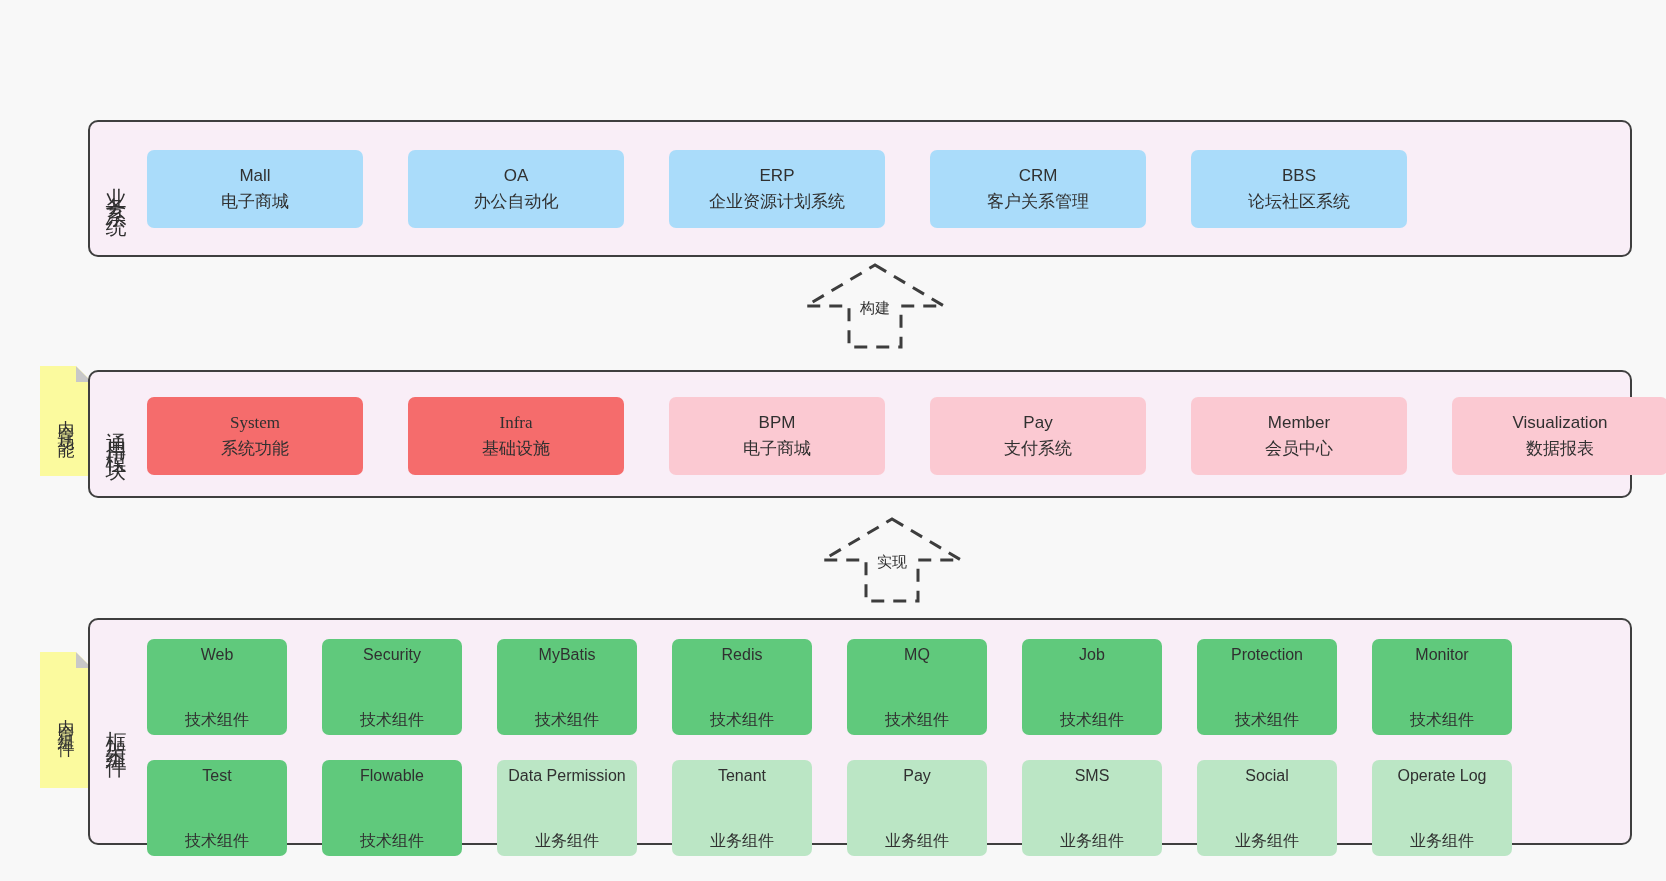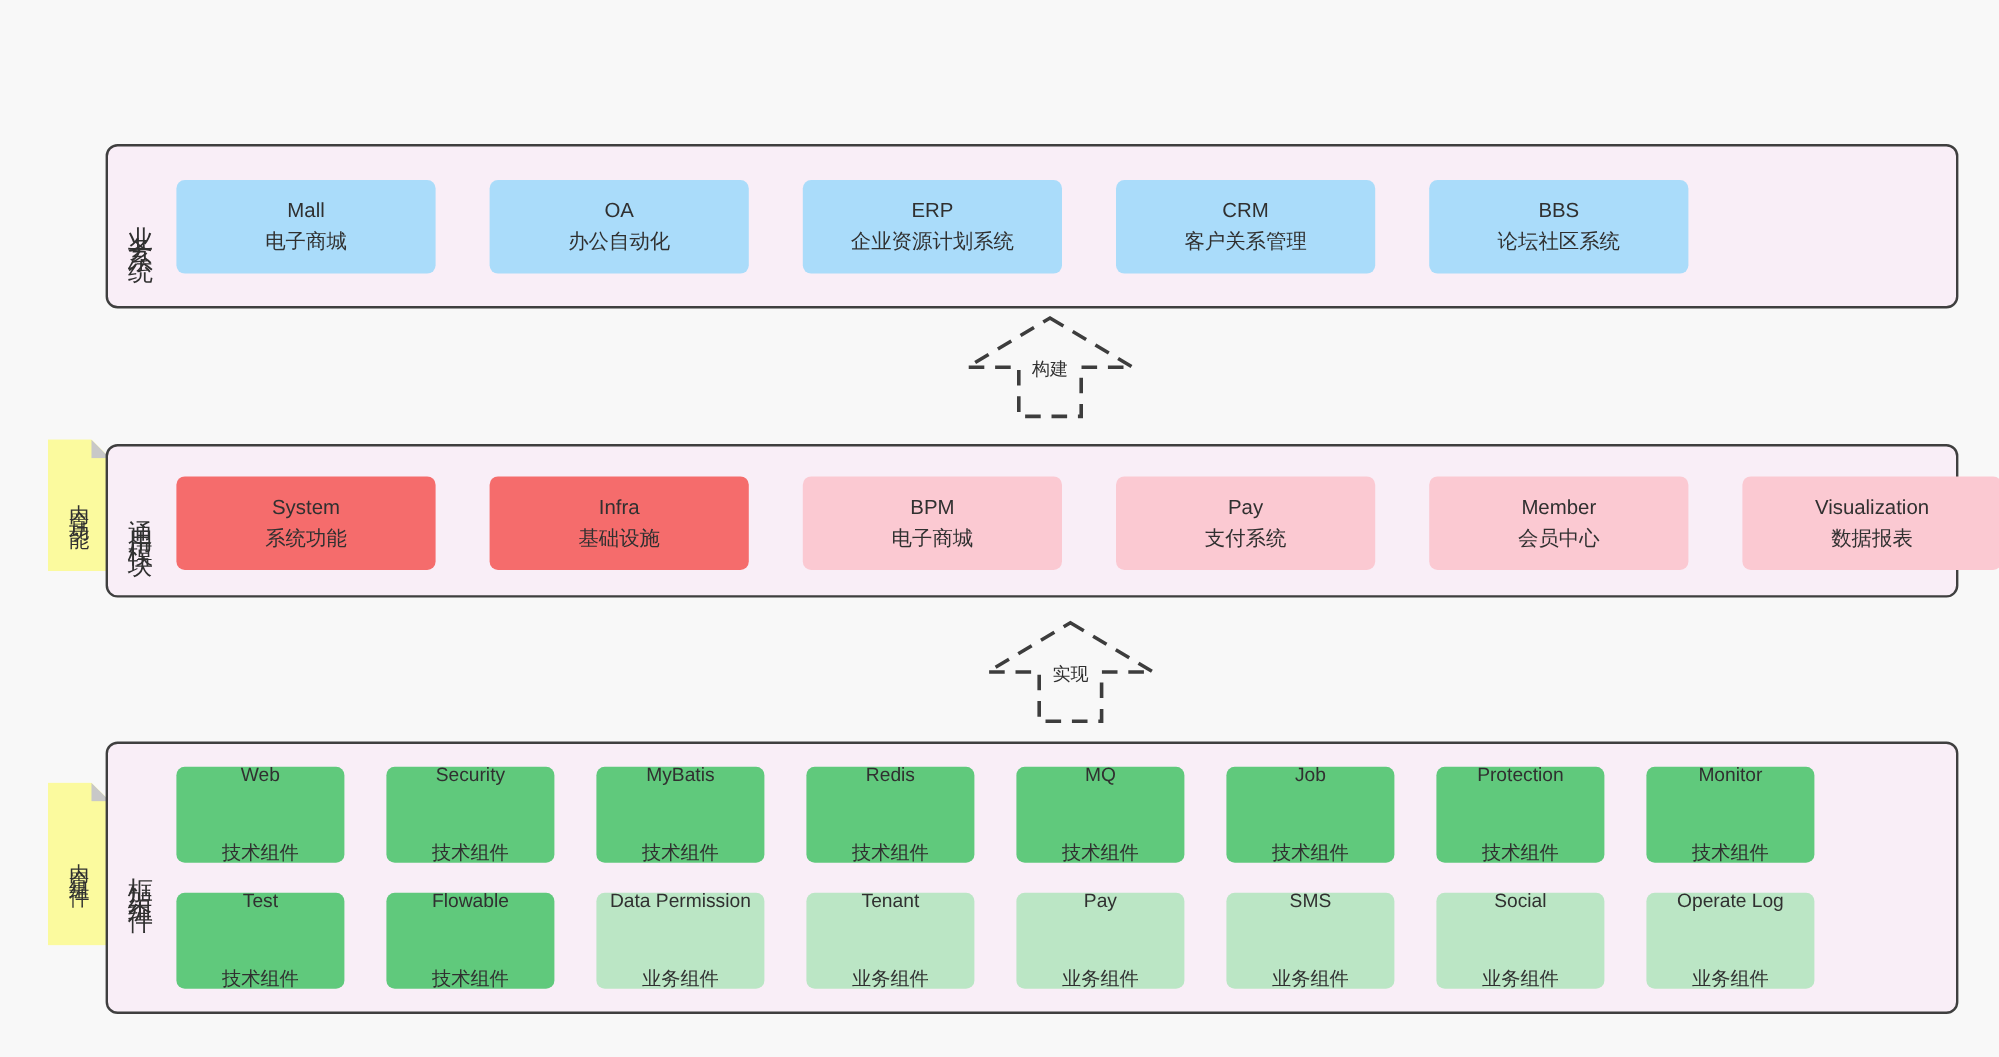--- a/index.html
+++ b/index.html
@@ -17,24 +17,24 @@
   .layer-label{position:absolute;left:12px;top:50%;transform:translateY(-50%);
          writing-mode:vertical-rl;text-orientation:upright;letter-spacing:9px;
          font-size:21px;color:var(--text);}
   .boxes{position:absolute;left:57px;display:flex;gap:45px;}
   .rows{position:absolute;left:57px;top:19px;display:flex;flex-direction:column;gap:25px;}
   .row{display:flex;gap:35px;}
 
   .box{display:flex;flex-direction:column;justify-content:center;align-items:center;
        text-align:center;border-radius:7px;color:var(--text);}
   .box-lg{width:216px;height:78px;}
-  .box-sm{width:140px;height:80px;gap:41px;}
+  .box-sm{width:140px;height:96px;gap:41px;}
   .bn,.bd{line-height:26px;font-size:17px;}
   .box-sm .bn,.box-sm .bd{line-height:24px;font-size:16px;padding:0 4px;}
-  .blue{background:var(--blue);} .red{background:var(--red);} .pink{background:var(--pink);}
+  .blue{background:var(--blue);} .red{background:var(--red);font-family:Liberation Serif, serif;} .pink{background:var(--pink);}
   .green{background:var(--green);} .lgreen{background:var(--green-light);}
 
   .arrow{position:absolute;width:144px;height:88px;z-index:1;}
   .arrow svg{display:block;}
   .arrow-label{position:absolute;left:50%;top:46px;transform:translate(-50%,-50%);
        background:var(--page-bg);padding:1px 3px;font-size:15px;color:var(--text);white-space:nowrap;}
 
   .note{position:absolute;left:40px;width:52px;background:var(--note-yellow);z-index:0;
         clip-path:polygon(0 0,calc(100% - 16px) 0,100% 16px,100% 100%,0 100%);
         display:flex;align-items:center;justify-content:center;}

